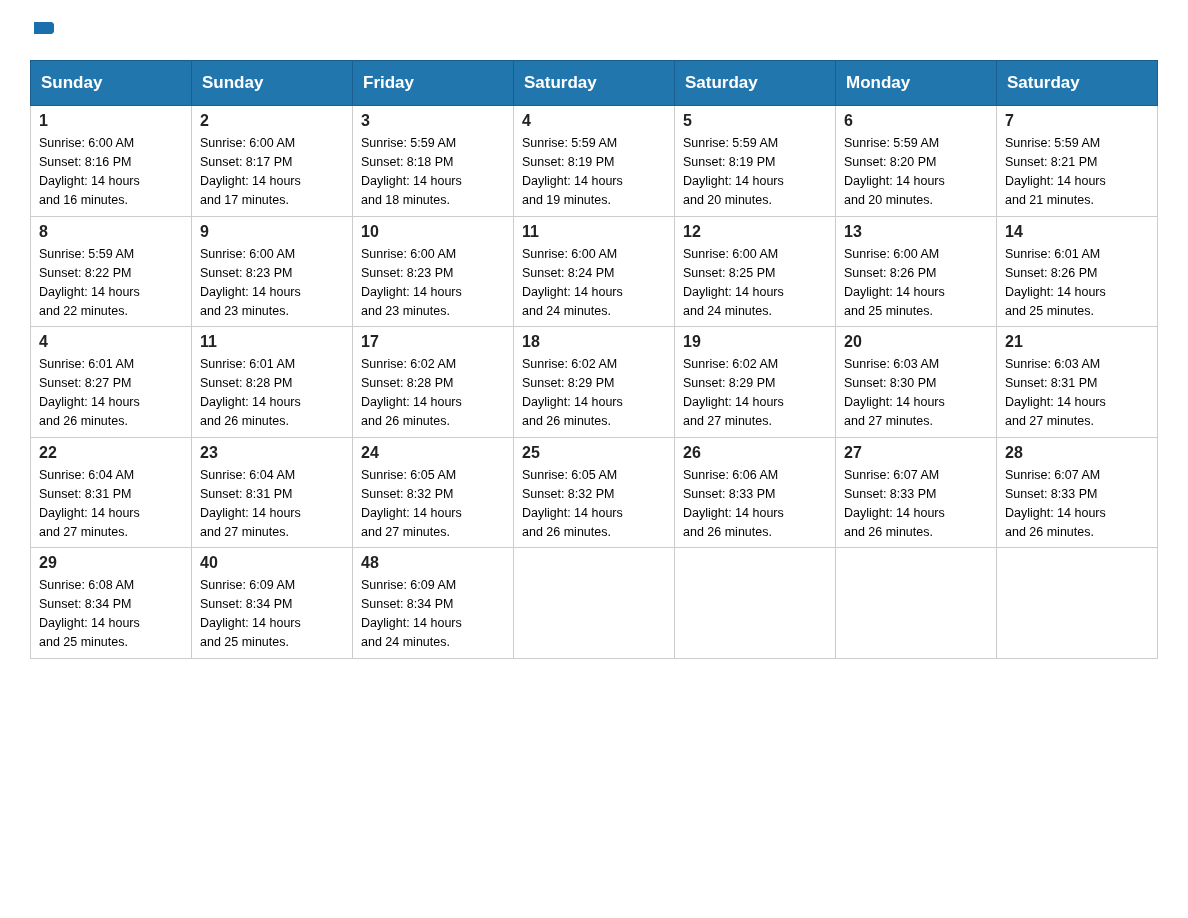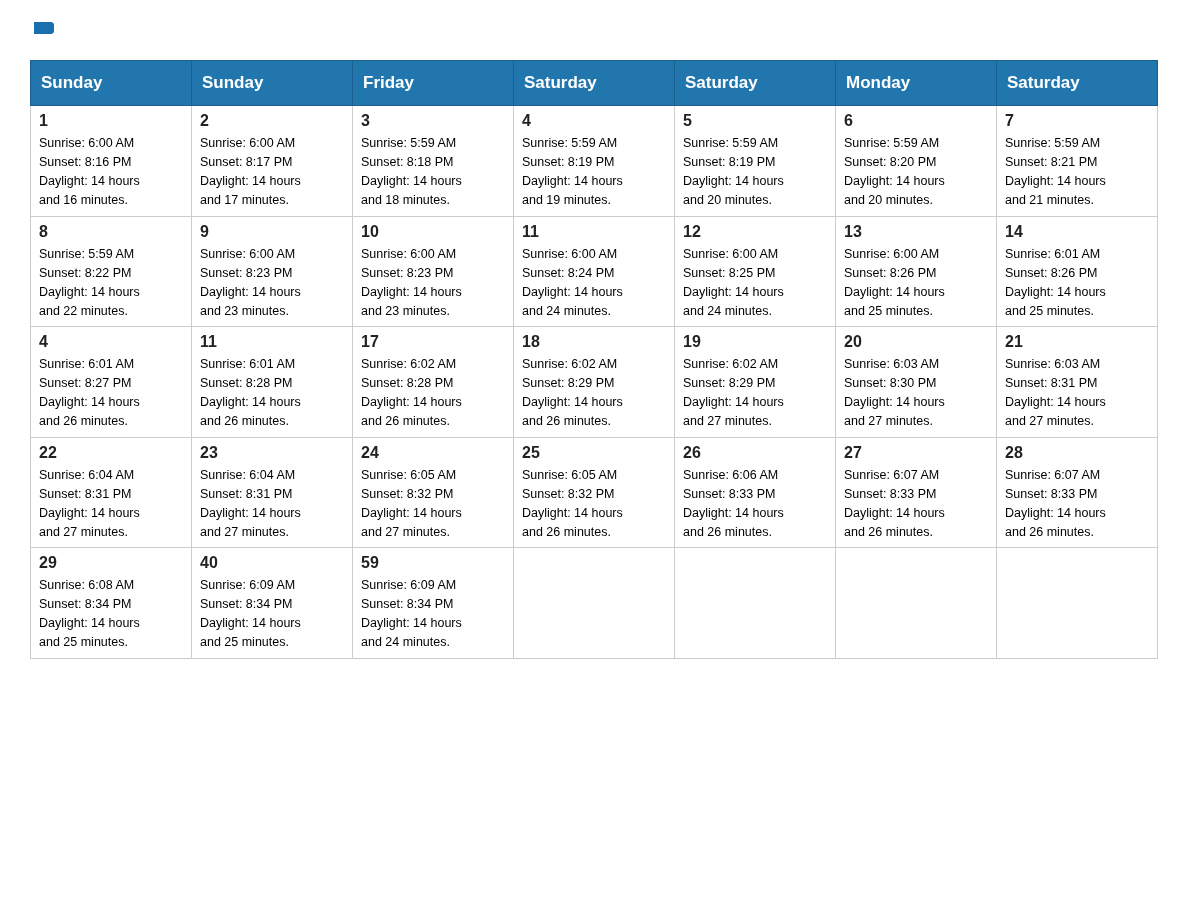--- a/index.html
+++ b/index.html
@@ -248,21 +248,21 @@
       <tr>
         <td>
         <span class="day-number">29</span>
         <span class="day-info">Sunrise: 6:08 AM<br>Sunset: 8:34 PM<br>Daylight: 14 hours<br>and 25 minutes.</span>
       </td>
         <td>
         <span class="day-number">40</span>
         <span class="day-info">Sunrise: 6:09 AM<br>Sunset: 8:34 PM<br>Daylight: 14 hours<br>and 25 minutes.</span>
       </td>
         <td>
-        <span class="day-number">59</span>
+        <span class="day-number">48</span>
         <span class="day-info">Sunrise: 6:09 AM<br>Sunset: 8:34 PM<br>Daylight: 14 hours<br>and 24 minutes.</span>
       </td>
         <td class="empty-cell"></td>
         <td class="empty-cell"></td>
         <td class="empty-cell"></td>
         <td class="empty-cell"></td>
       </tr>
     </tbody>
 </table>
 

